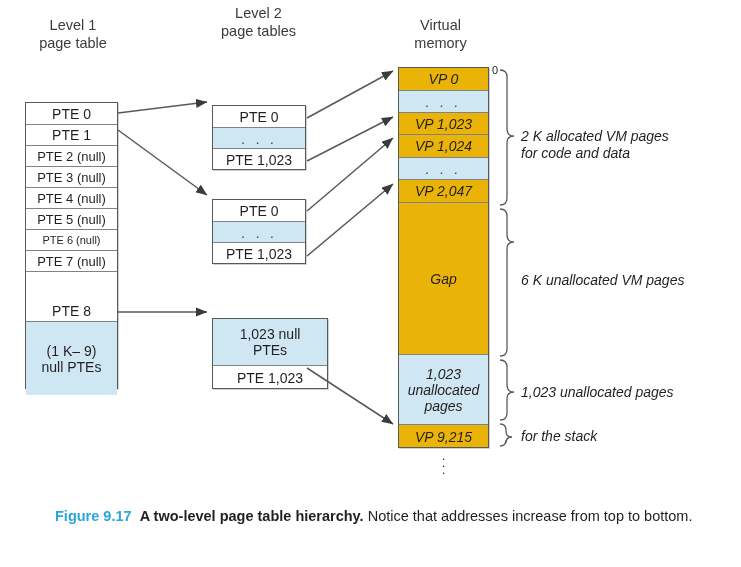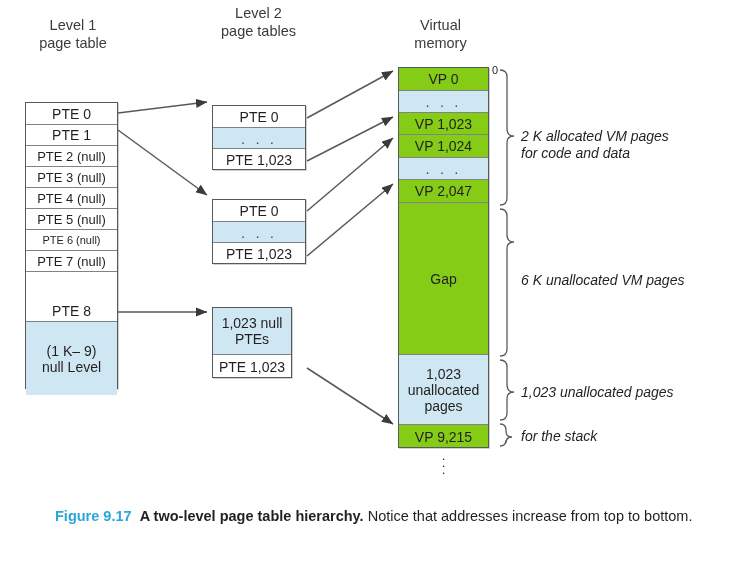--- a/index.html
+++ b/index.html
@@ -17,22 +17,22 @@
   .row{box-sizing:border-box;border-bottom:1.2px solid #808285;
        display:flex;align-items:center;justify-content:center;
        font-size:14px;color:#231f20;white-space:nowrap;}
   .row:last-child{border-bottom:none;}
   .row.blue{background:#cfe7f2;}
   .row.dots{letter-spacing:3px;font-size:15px;color:#4a4a4a;}
   .row.two{line-height:16px;text-align:center;display:flex;flex-direction:column;
            justify-content:center;align-items:center;}
 
   
-  .vm{position:absolute;box-sizing:border-box;border:1.6px solid #58595b;background:#84cc16;
-      box-shadow:1px 1px 0 rgba(0,0,0,.18);}
+  .vm{position:absolute;box-sizing:border-box;border:1.6px solid #58595b;background:#eab308;
+      box-shadow:1px 1px 0 rgba(0,0,0,.18);font-style:italic;}
 
   
   svg.ovl{position:absolute;left:0;top:0;width:741px;height:567px;pointer-events:none;}
 
   
   .annot{position:absolute;font-style:italic;font-size:14px;line-height:17px;color:#231f20;}
 
   .zero{position:absolute;font-size:11px;color:#231f20;}
 
   
@@ -69,37 +69,37 @@
     <div class="row" style="height:21px;">PTE 1</div>
     <div class="row" style="height:21px;font-size:13px;">PTE 2 (null)</div>
     <div class="row" style="height:21px;font-size:13px;">PTE 3 (null)</div>
     <div class="row" style="height:21px;font-size:13px;">PTE 4 (null)</div>
     <div class="row" style="height:21px;font-size:13px;">PTE 5 (null)</div>
     <div class="row" style="height:21px;font-size:11px;">PTE 6 (null)</div>
     <div class="row" style="height:21px;font-size:13px;">PTE 7 (null)</div>
     <div class="row" style="height:22px;margin-top:28px;">PTE 8</div>
     <div class="row blue two" style="height:73px;">
       <span>(1 K– 9)</span>
-      <span>null Level</span>
+      <span>null PTEs</span>
     </div>
   </div>
 
   <div class="tbl" style="left:212px;top:105px;width:94px;height:65px;">
     <div class="row" style="height:22px;">PTE 0</div>
     <div class="row blue dots" style="height:21px;">. . .</div>
     <div class="row" style="height:22px;">PTE 1,023</div>
   </div>
 
   <div class="tbl" style="left:212px;top:199px;width:94px;height:65px;">
     <div class="row" style="height:22px;">PTE 0</div>
     <div class="row blue dots" style="height:21px;">. . .</div>
     <div class="row" style="height:22px;">PTE 1,023</div>
   </div>
 
-  <div class="tbl" style="left:212px;top:307px;width:80px;height:71px;">
+  <div class="tbl" style="left:212px;top:318px;width:116px;height:71px;">
     <div class="row blue two" style="height:47px;">
       <span>1,023 null</span>
       <span>PTEs</span>
     </div>
     <div class="row" style="height:24px;">PTE 1,023</div>
   </div>
 
   <div class="vm" style="left:398px;top:67px;width:91px;height:381px;">
     <div class="row" style="height:23px;">VP 0</div>
     <div class="row blue dots" style="height:22px;">. . .</div>

